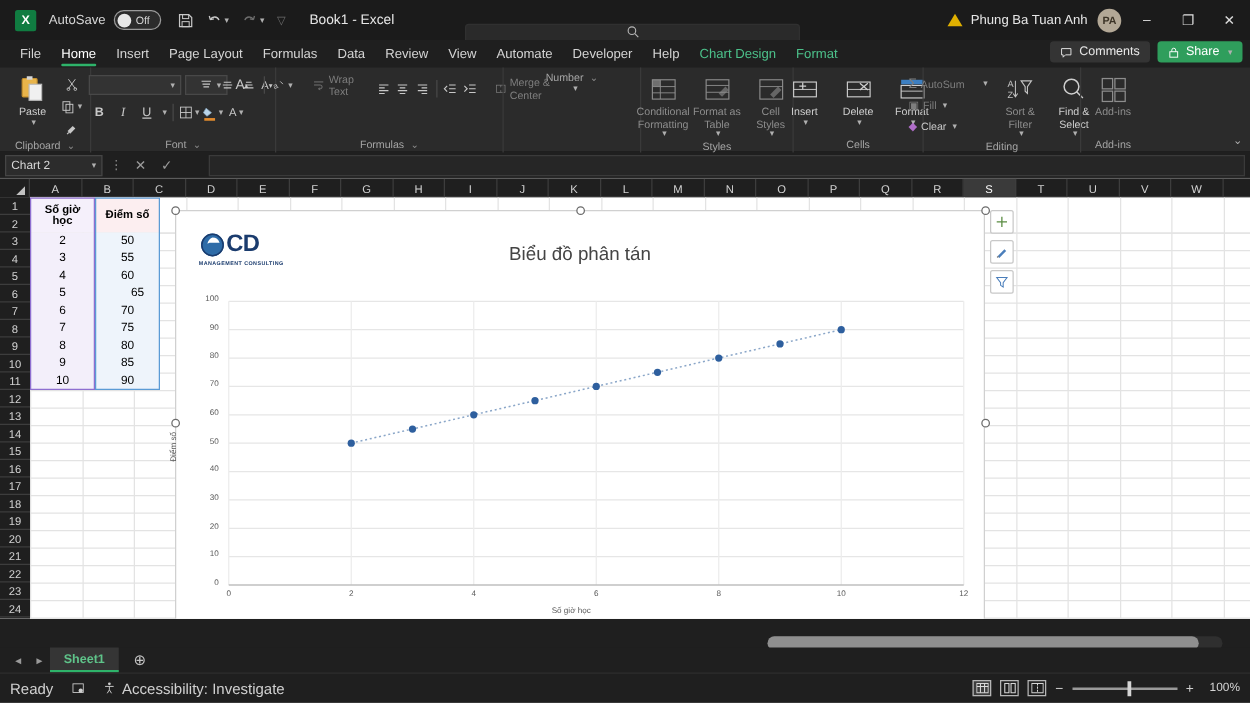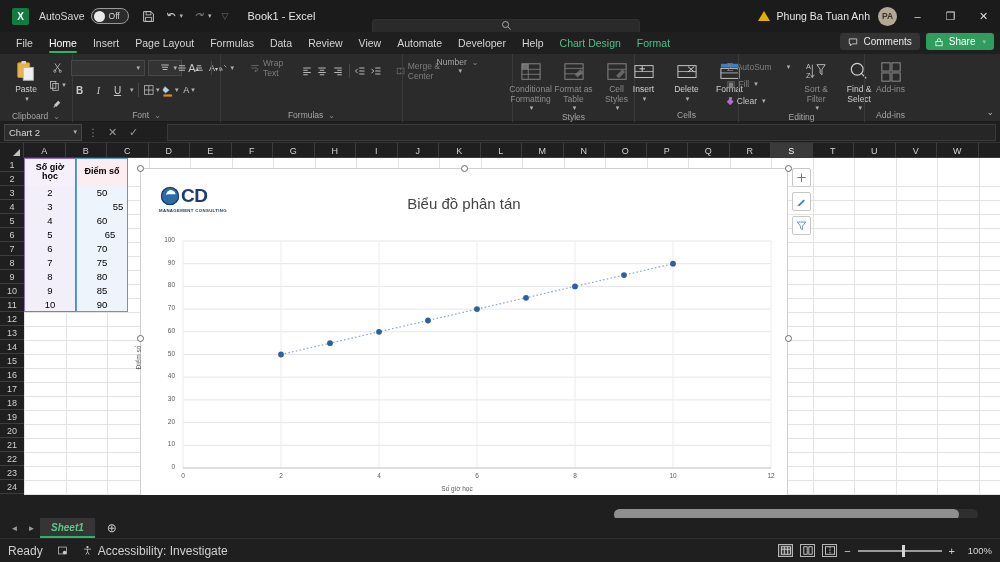--- a/index.html
+++ b/index.html
@@ -233,21 +233,21 @@
     background: #2f2f2f; border-radius: 6px;
   }
   .scrollbar-h .thumb { position: absolute; left: 0; top: 0; width: 345px; height: 11px; background: #8f8f8f; border-radius: 6px; }
   .sheettabs {
     position: absolute; left: 0; right: 0; bottom: 24px; height: 20px;
     background: #1f1f1f; display: flex; align-items: center; padding-left: 6px;
   }
   .nav-arrow { color: #9a9a9a; font-size: 8px; width: 17px; text-align: center; }
   .sheet-tab {
     color: #5fc48a; font-size: 10px; font-weight: bold; padding: 0 11px;
-    height: 20px; line-height: 20px; background: #ffffff1a; position: relative; font-style: italic;
+    height: 20px; line-height: 20px; background: #ffffff1a; position: relative;
   }
   .sheet-tab::after { content: ""; position: absolute; left: 0; right: 0; bottom: 0; height: 2px; background: #2eb36a; }
   .add-sheet { color: #c4c4c4; font-size: 12px; margin-left: 12px; }
   .tabs-divider { position: absolute; left: 590px; bottom: 29px; color: #8b8b8b; font-size: 10px; letter-spacing: 1px; }
 
   .statusbar {
     position: absolute; left: 0; right: 0; bottom: 0; height: 24px;
     background: #1f1f1f; display: flex; align-items: center; padding: 0 8px;
     border-top: 1px solid #2e2e2e;
   }
@@ -932,21 +932,21 @@
           <div class="cbtn">
             <svg width="11" height="11" viewBox="0 0 16 16">
                 <path d="M2 3h12l-4.5 6v5l-3-2V9z" fill="none" stroke="#4a7ebb" stroke-width="1.2"></path>
               </svg>
           </div>
         </div>
 
       <div class="cell" style="left: 0px; top: 28px; width: 52px; height: 14px;">2</div>
           <div class="cell" style="left: 52px; top: 28px; width: 52px; height: 14px;">50</div>
           <div class="cell" style="left: 0px; top: 42px; width: 52px; height: 14px;">3</div>
-          <div class="cell" style="left: 68px; top: 42px; width: 52px; height: 14px;">55</div>
+          <div class="cell" style="left: 52px; top: 42px; width: 52px; height: 14px;">55</div>
           <div class="cell" style="left: 0px; top: 56px; width: 52px; height: 14px;">4</div>
           <div class="cell" style="left: 52px; top: 56px; width: 52px; height: 14px;">60</div>
           <div class="cell" style="left: 0px; top: 70px; width: 52px; height: 14px;">5</div>
           <div class="cell" style="left: 52px; top: 70px; width: 68px; height: 14px; text-align: right;">65</div>
           <div class="cell" style="left: 0px; top: 84px; width: 52px; height: 14px;">6</div>
           <div class="cell" style="left: 52px; top: 84px; width: 52px; height: 14px;">70</div>
           <div class="cell" style="left: 0px; top: 98px; width: 52px; height: 14px;">7</div>
           <div class="cell" style="left: 52px; top: 98px; width: 52px; height: 14px;">75</div>
           <div class="cell" style="left: 0px; top: 112px; width: 52px; height: 14px;">8</div>
           <div class="cell" style="left: 52px; top: 112px; width: 52px; height: 14px;">80</div>

